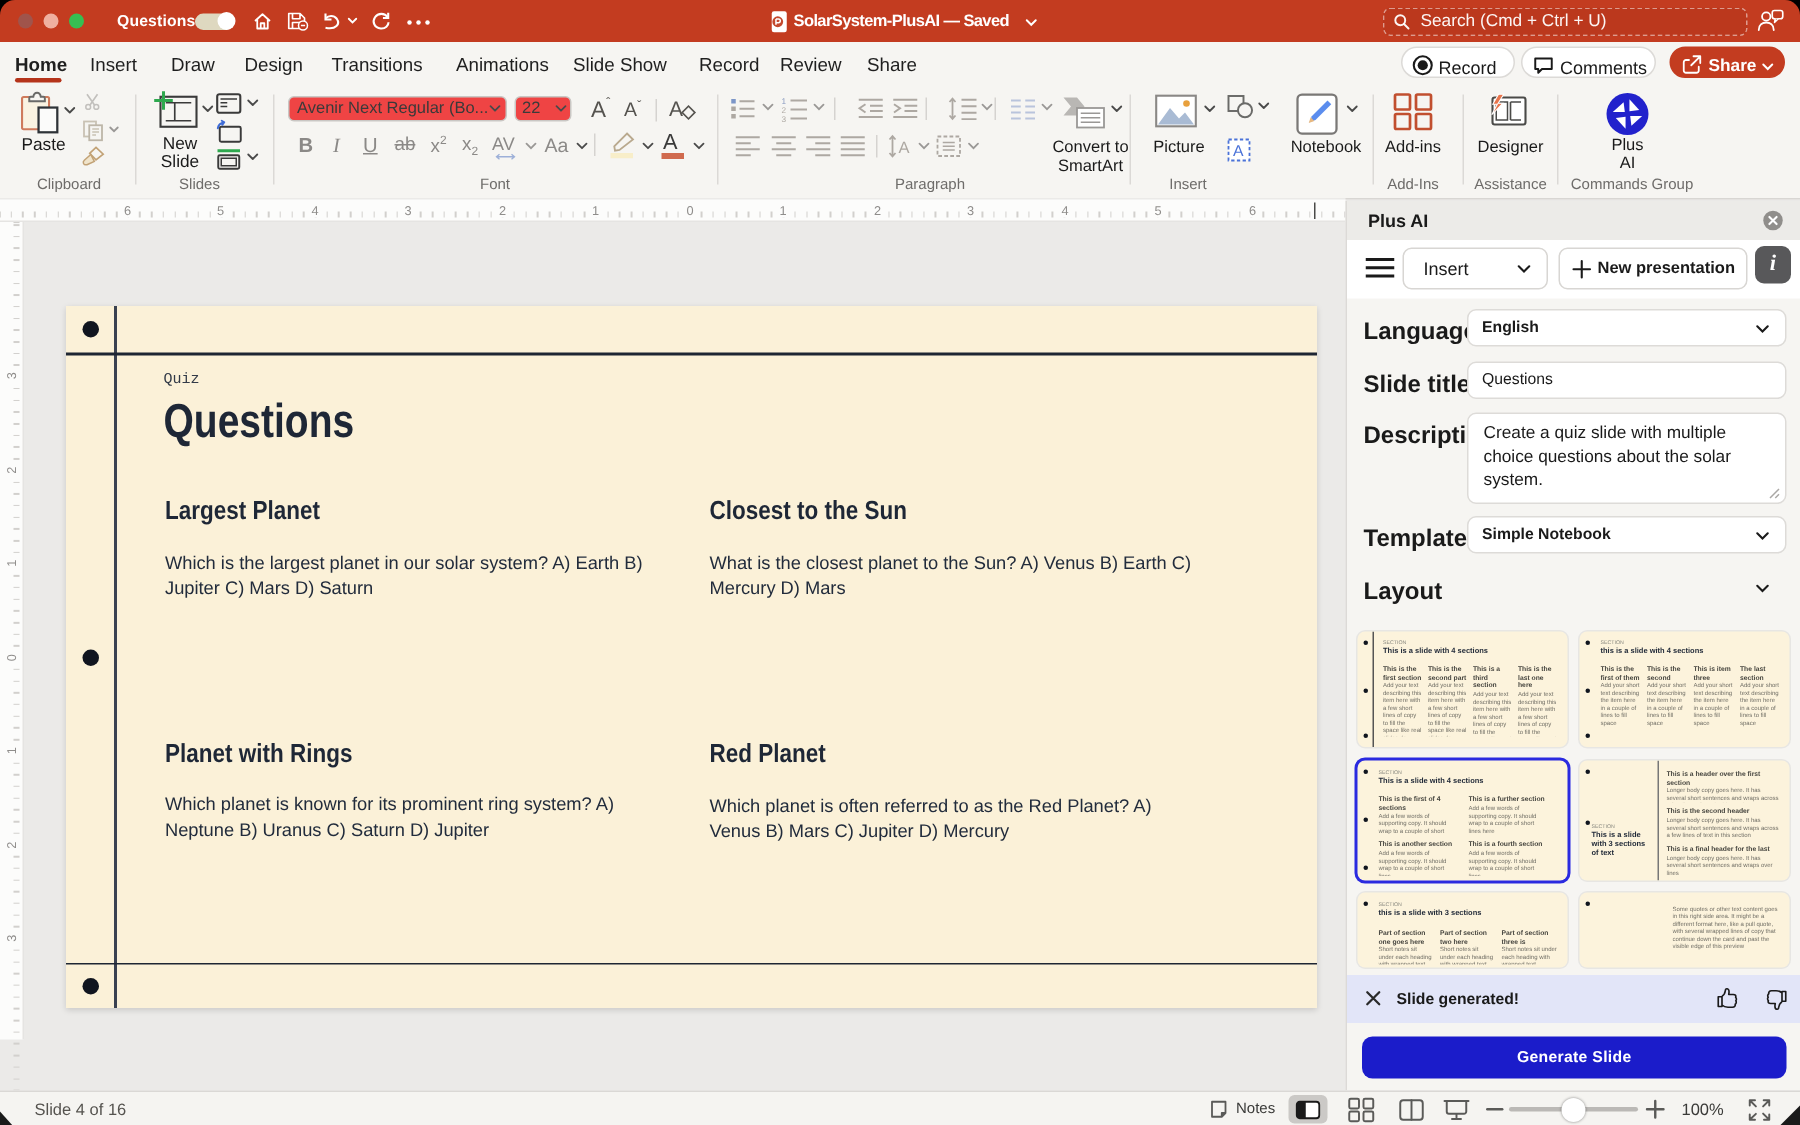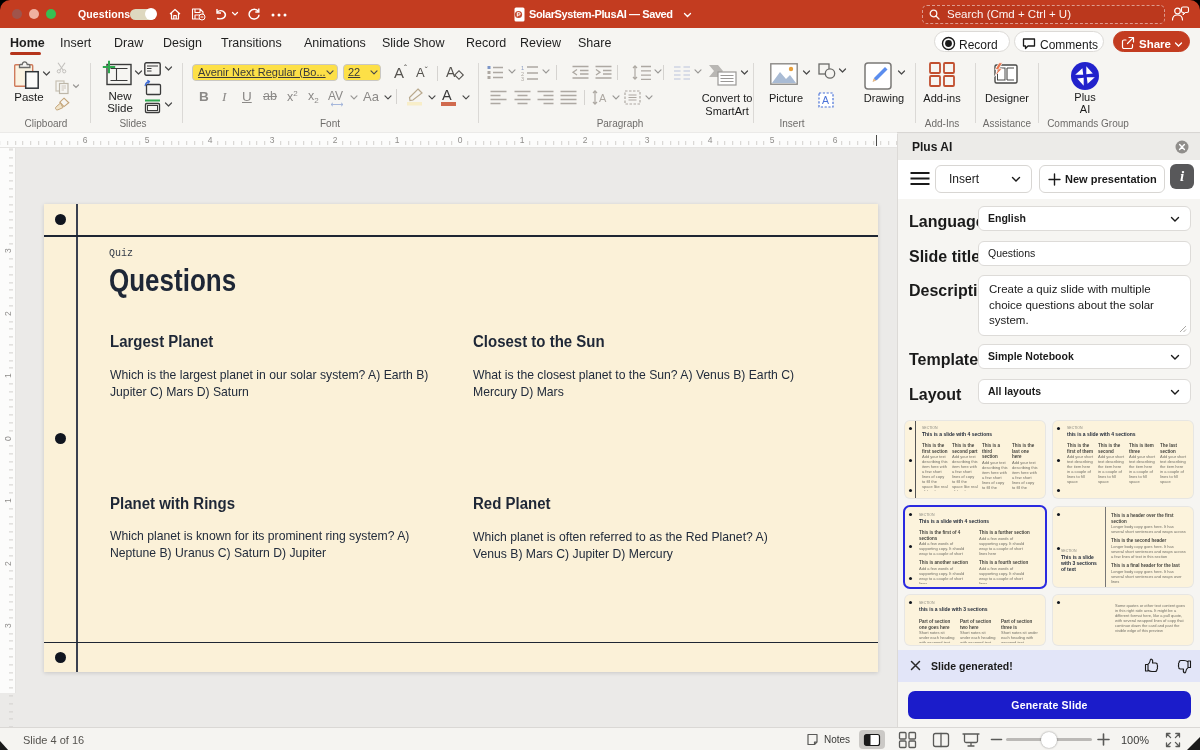--- a/index.html
+++ b/index.html
@@ -21,21 +21,21 @@
 .tab { position:absolute; top:8px; font-size:12.5px; color:#1f1f1f; }
 .tab.active { font-weight:bold; }
 #homeline { position:absolute; left:10px; top:24px; width:31px; height:2.5px; background:#B5341B; border-radius:2px; }
 .pillbtn { position:absolute; top:3px; height:21px; background:#fff; border:1px solid #DCDAD7; border-radius:11px; font-size:12.5px; color:#1a1a1a; }
 
 
 #ribbon { position:absolute; left:0; top:56px; width:1200px; height:77px; background:#F6F5F2; border-bottom:1px solid #D8D6D3; }
 .gsep { position:absolute; top:7px; height:60px; width:1px; background:#DBD9D6; }
 .glabel { position:absolute; top:61.5px; font-size:10px; color:#6E6C6A; text-align:center; white-space:nowrap; }
 .ribtext { position:absolute; font-size:11px; color:#1a1a1a; text-align:center; white-space:nowrap; }
-.selbox { position:absolute; background:#fde047; border:1px solid #C9C7C4; border-radius:4px; font-size:11.5px; color:#3a3a3a; white-space:nowrap; overflow:hidden;text-decoration:underline; }
+.selbox { position:absolute; background:#ef4444; border:1px solid #C9C7C4; border-radius:4px; font-size:11.5px; color:#3a3a3a; white-space:nowrap; overflow:hidden; }
 .ch { stroke:#4a4a4a; stroke-width:1.2; fill:none; stroke-linecap:round; stroke-linejoin:round; }
 .chg { stroke:#9a9896; stroke-width:1.2; fill:none; stroke-linecap:round; }
 .fbtn { position:absolute; font-size:13.5px; color:#8B8987; }
 
 
 #main { position:absolute; left:0; top:132px; width:897px; height:595px; background:#EBEAE8; }
 #hruler { position:absolute; left:0; top:1px; width:897px; height:15px; background:#FCFCFB; border-bottom:1px solid #E5E4E2; }
 #vruler { position:absolute; left:0; top:16px; width:16px; height:545px; background:#FCFCFB; border-right:1px solid #E5E4E2; }
 .rnum { position:absolute; font-size:8.5px; color:#8F8D8B; }
 
@@ -386,21 +386,21 @@
       <text x="4" y="12" font-size="10.5" fill="#4A72D8" font-family="Liberation Sans">A</text>
     </svg>
   <svg style="left:864px; top:6px;" width="29" height="28" viewBox="0 0 29 28">
       <rect x="1" y="1" width="26" height="26" rx="3" stroke="#7a7876" stroke-width="1.5" fill="#fff"></rect>
       <path d="M21 5 L23.5 7.5 L13 18 L9 19.5 L10.5 15.5 Z" fill="#5B8DEE"></path>
       <path d="M9.8 16.2 L8.5 20 L12.2 18.6 Z" fill="#E8B87E"></path>
     </svg>
   <svg style="left:897px; top:14px;" width="9" height="6" viewBox="0 0 9 6">
       <path class="ch" d="M1.5 1 L4.5 4 L7.5 1"></path>
     </svg>
-  <div class="ribtext" style="left:858px; top:36px; width:52px;">Drawing</div>
+  <div class="ribtext" style="left:858px; top:36px; width:52px;">Notebook</div>
   <svg style="left:929px; top:6px;" width="26" height="25" viewBox="0 0 26 25">
       <rect x="1" y="1" width="10" height="10" rx="1" stroke="#C14F2F" stroke-width="1.8" fill="none"></rect>
       <rect x="15" y="1" width="10" height="10" rx="1" stroke="#C14F2F" stroke-width="1.8" fill="none"></rect>
       <rect x="1" y="14" width="10" height="10" rx="1" stroke="#C14F2F" stroke-width="1.8" fill="none"></rect>
       <rect x="15" y="14" width="10" height="10" rx="1" stroke="#C14F2F" stroke-width="1.8" fill="none"></rect>
     </svg>
   <div class="ribtext" style="left:916px; top:36px; width:52px;">Add-ins</div>
   <svg style="left:991px; top:6px;" width="27" height="25" viewBox="0 0 27 25">
       <rect x="4" y="3" width="22" height="18" rx="1.5" stroke="#4a4a48" stroke-width="1.4" fill="#fff"></rect>
       <path d="M16 6 H23 M16 6 V18 M16 18 H23" stroke="#4a4a48" stroke-width="1.1"></path>
@@ -503,21 +503,20 @@
   <div class="finput" style="top:141px; height:61px; padding:6px 26px 6px 10px; line-height:15.5px; font-size:11.5px;">Create a quiz slide with multiple choice questions about the solar system.</div>
   <svg style="left:281px; top:191px;" width="8" height="8" viewBox="0 0 8 8">
       <path d="M7 1 L1 7 M7 4.5 L4.5 7" stroke="#AAA8A5" stroke-width="1"></path>
     </svg>
   <div class="flabel" style="top:217px;">Template</div>
   <div class="finput" style="top:210px; height:25px; line-height:23px; padding-left:9px; font-weight:bold;">Simple Notebook</div>
   <svg style="left:272px; top:220px;" width="10" height="7" viewBox="0 0 10 7">
       <path d="M1.5 1.5 L5 5 L8.5 1.5" stroke="#1a1a1a" stroke-width="1.4" fill="none" stroke-linecap="round"></path>
     </svg>
   <div class="flabel" style="top:252px;">Layout</div>
-  <div class="finput" style="top:245px; height:25px; line-height:23px; padding-left:9px; font-weight:bold;">All layouts</div>
   <svg style="left:272px; top:255px;" width="10" height="7" viewBox="0 0 10 7">
       <path d="M1.5 1.5 L5 5 L8.5 1.5" stroke="#1a1a1a" stroke-width="1.4" fill="none" stroke-linecap="round"></path>
     </svg>
 
   <div class="thumb" style="left:7px; top:287px; height:77px;">
     <div class="tdot" style="top:6px;"></div>
       <div class="tdot" style="top:38px;"></div>
       <div class="tdot" style="top:68px;"></div>
     <div style="position:absolute; left:10px; top:0; width:0.5px; height:77px; background:#555;"></div>
     <div class="tlb" style="left:17px; top:5px;">SECTION</div>

